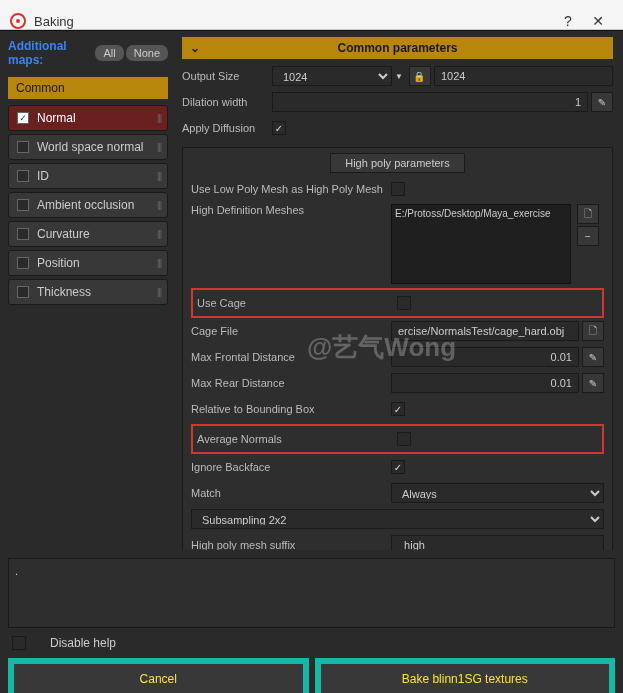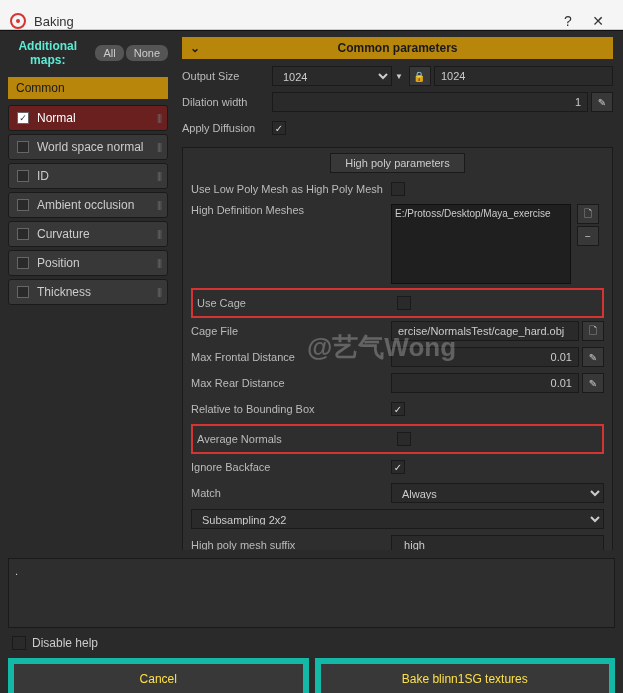--- a/index.html
+++ b/index.html
@@ -5,21 +5,21 @@
 * { margin: 0; padding: 0; box-sizing: border-box; font-family: Arial, sans-serif; }
 body { background: #333; color: #ccc; font-size: 12px; width: 623px; height: 693px; overflow: hidden; }
 .titlebar { background: #f5f5f5; height: 30px; display: flex; align-items: flex-end; padding: 0 10px; color: #333; border-bottom: 1px solid #ccc; }
 .titlebar-icon { width: 16px; height: 16px; border: 2px solid #d63333; border-radius: 50%; margin-right: 8px; position: relative; }
 .titlebar-icon::after { content: ''; position: absolute; width: 4px; height: 4px; background: #d63333; border-radius: 50%; top: 4px; left: 4px; }
 .titlebar-title { flex: 1; font-size: 13px; }
 .titlebar-btn { width: 30px; text-align: center; font-size: 14px; cursor: pointer; }
 .main { display: flex; height: 520px; background: #2a2a2a; border-top: 1px solid #111; }
 .sidebar { width: 176px; padding: 8px; background: #2a2a2a; }
 .add-maps-row { display: flex; align-items: center; margin-bottom: 10px; }
-.add-maps-label { font-weight: bold; color: #5eead4; margin-right: 6px; text-align: center; }
+.add-maps-label { font-weight: bold; color: #3b82f6; margin-right: 6px; }
 .pill { background: #555; color: #ccc; padding: 2px 8px; border-radius: 7px; margin-left: 2px; cursor: pointer; font-size: 11px; }
 .section-header { background: #b8860b; color: #1a1a1a; padding: 4px 8px; font-size: 12px; margin-bottom: 6px; }
 .nav-item { background: #383838; border: 1px solid #1a1a1a; border-radius: 3px; padding: 5px 8px; margin-bottom: 3px; display: flex; align-items: center; cursor: pointer; position: relative; }
 .nav-item.selected { background: #6b2020; color: #fff; }
 .nav-check { width: 12px; height: 12px; border: 1px solid #666; margin-right: 8px; display: inline-flex; align-items: center; justify-content: center; font-size: 9px; background: #2a2a2a; }
 .nav-item.selected .nav-check { background: #fff; color: #333; }
 .nav-bars { position: absolute; right: 6px; color: #666; font-size: 9px; letter-spacing: -1px; }
 .content { flex: 1; padding: 6px 10px 6px 6px; overflow-y: auto; }
 .panel-header { background: #b8860b; color: #1a1a1a; padding: 4px 8px; font-weight: bold; text-align: center; margin-bottom: 6px; position: relative; }
 .panel-chevron { position: absolute; left: 8px; top: 4px; }
@@ -35,21 +35,21 @@
 .checkbox { width: 14px; height: 14px; background: #2a2a2a; border: 1px solid #1a1a1a; display: inline-flex; align-items: center; justify-content: center; color: #ddd; font-size: 10px; }
 .subsection { border: 1px solid #1a1a1a; padding: 8px; margin-top: 8px; background: #2e2e2e; }
 .sub-header { text-align: center; margin-bottom: 8px; }
 .sub-header span { background: #383838; border: 1px solid #1a1a1a; padding: 3px 14px; font-size: 11px; }
 .textarea { background: #1f1f1f; border: 1px solid #111; color: #ccc; width: 180px; height: 80px; font-size: 10px; padding: 3px; resize: none; }
 .highlight-box { border: 2px solid #d63333; padding: 2px 4px; margin: 2px 0; }
 .highlight-box .row { margin-bottom: 0; }
 .watermark { position: absolute; font-size: 26px; color: rgba(200,200,200,0.35); font-weight: bold; left: 307px; top: 330px; pointer-events: none; }
 .bottom { padding: 8px; background: #2a2a2a; }
 .help-box { border: 1px solid #1a1a1a; background: #2e2e2e; height: 70px; padding: 6px; margin-bottom: 8px; font-size: 11px; }
-.disable-help { display: flex; align-items: center; gap: 6px; margin-bottom: 8px; padding-left: 4px; }
+.disable-help { display: flex; align-items: center; gap: 24px; margin-bottom: 8px; padding-left: 4px; }
 .btn-row { display: flex; gap: 6px; }
 .big-btn { flex: 1; background: #383838; border: 6px solid #14b8a6; color: #fde047; padding: 8px; text-align: center; cursor: pointer; font-size: 12px; }
 .side-btn-col { display: flex; flex-direction: column; gap: 2px; margin-left: 3px; }
 .tri { font-size: 8px; }
 </style>
 </head>
 <body>
 
 <div class="titlebar">
   <span class="titlebar-icon"></span>

